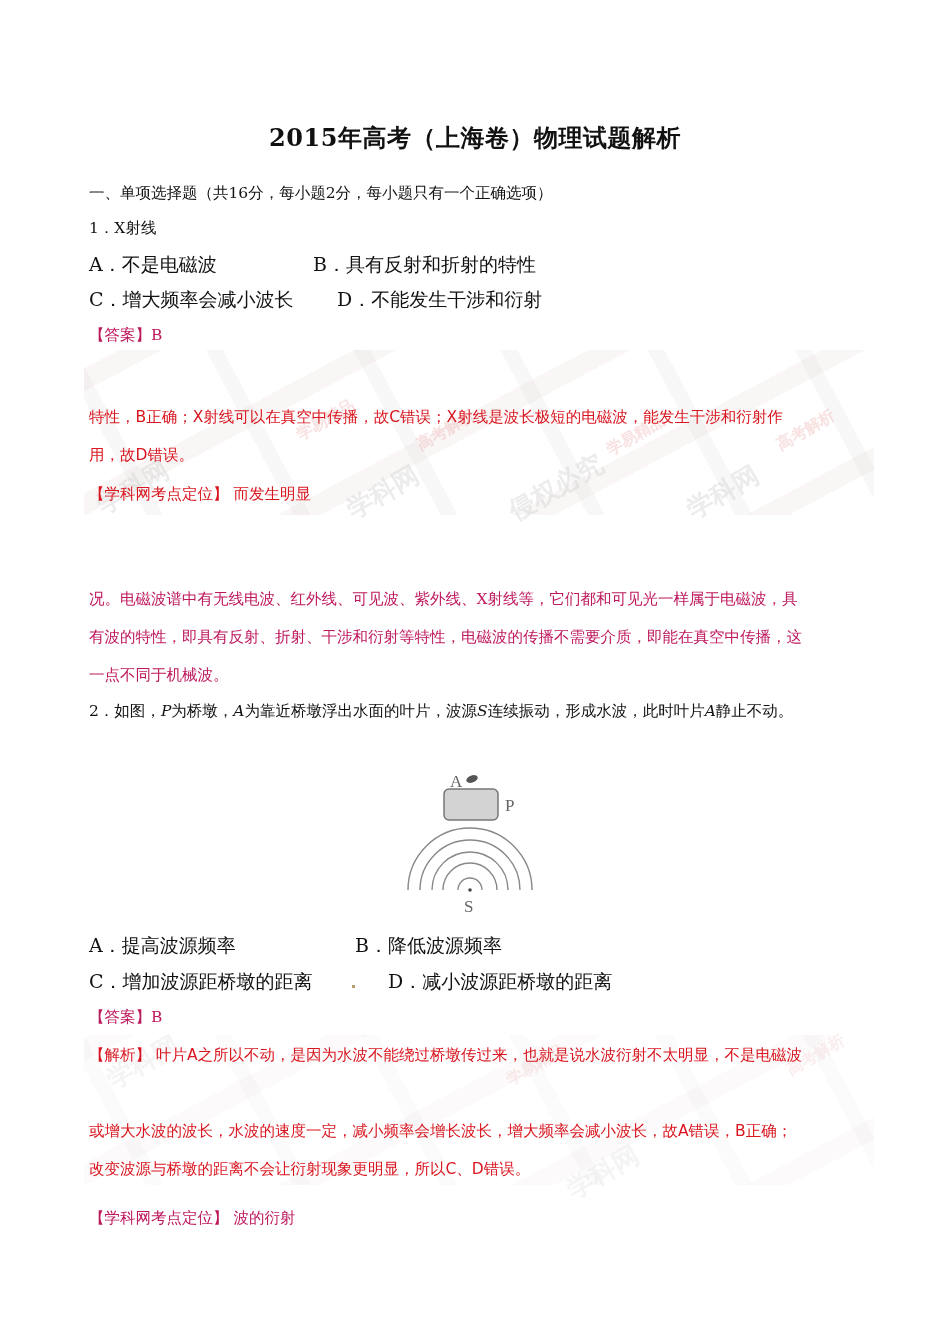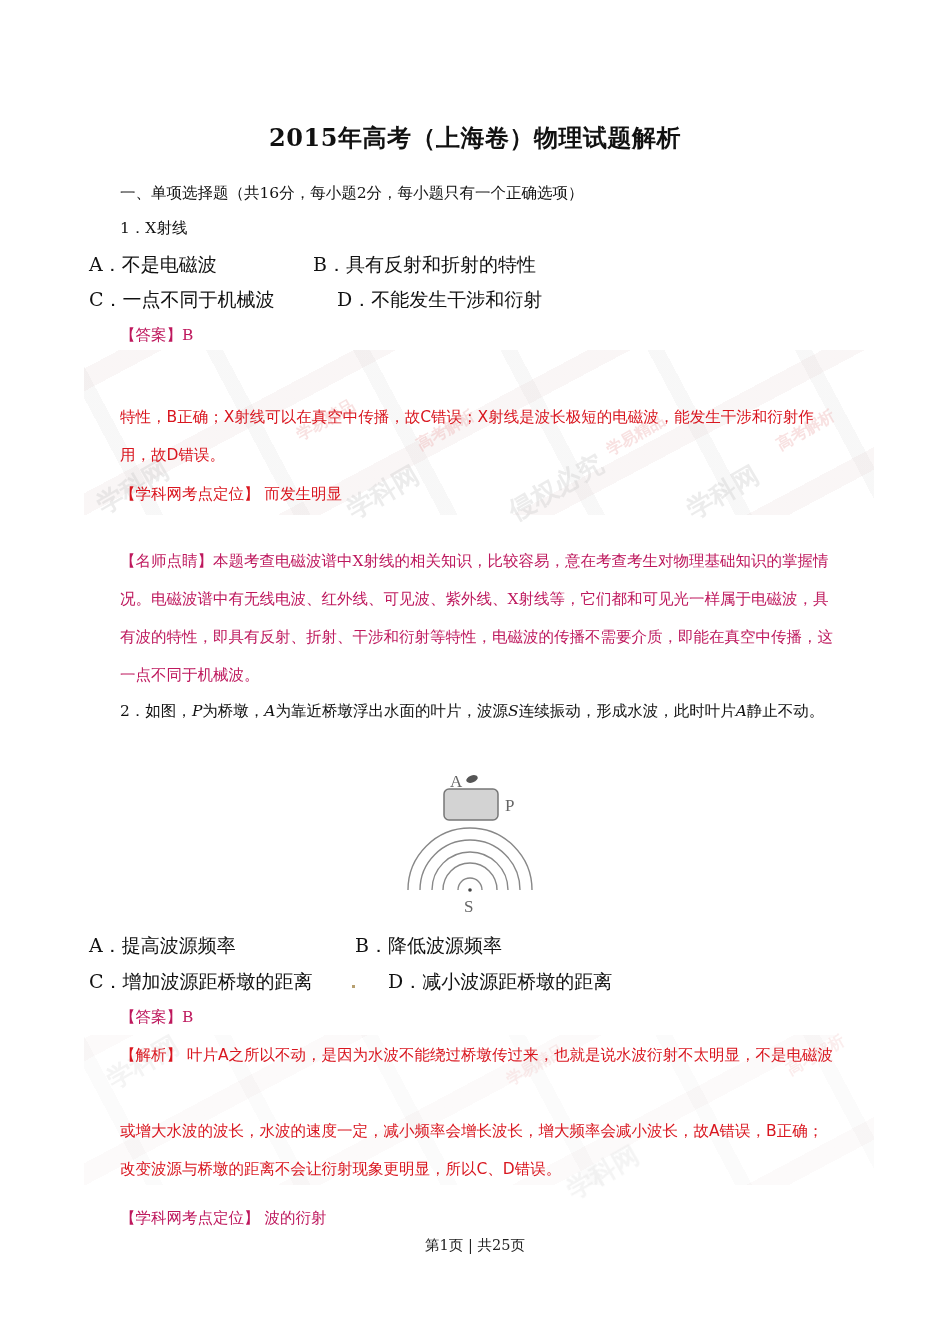--- a/index.html
+++ b/index.html
@@ -1,21 +1,21 @@
 <!DOCTYPE html>
 <html><head>
 <meta charset="utf-8">
 <style>
   html, body { margin: 0; padding: 0; background: #ffffff; }
   body { width: 950px; height: 1344px; position: relative; overflow: hidden;
          font-family: "DejaVu Serif", "Liberation Serif", serif; color: #111; }
   .page { position: absolute; left: 0; top: 0; width: 950px; height: 1344px; }
   .title { position: absolute; top: 122px; left: 0; width: 950px; text-align: center;
            font-size: 24px; font-weight: bold; letter-spacing: 0.5px; }
-  .line { position: absolute; left: 89px; font-size: 15.5px; white-space: nowrap; line-height: 22px; margin-left: 31px; }
+  .line { position: absolute; left: 89px; font-size: 15.5px; white-space: nowrap; line-height: 22px; }
   .red { color: #be185d; }
   .red-img { color: #d9161f; font-family: "DejaVu Sans", "Liberation Sans", sans-serif; font-size: 15.5px; }
   .opt { position: absolute; font-size: 19px; white-space: nowrap; line-height: 22px; }
   .wm-band { position: absolute; left: 84px; width: 790px;
              background:
                repeating-linear-gradient(-28deg, rgba(230,200,200,0.0) 0 40px, rgba(225,205,205,0.18) 40px 60px, rgba(230,200,200,0.0) 60px 110px),
                repeating-linear-gradient(62deg, rgba(210,210,210,0.0) 0 55px, rgba(205,205,205,0.15) 55px 70px, rgba(210,210,210,0.0) 70px 130px);
   }
   .wm-text { position: absolute; font-family: "DejaVu Sans", sans-serif; font-weight: bold;
              color: rgba(200,200,200,0.35); transform: rotate(-30deg); font-size: 26px; white-space: nowrap; }
@@ -30,41 +30,40 @@
 
 <div class="page">
 
   <div class="title">2015年高考（上海卷）物理试题解析</div>
 
   <div class="line" style="top:182px">一、单项选择题（共16分，每小题2分，每小题只有一个正确选项）</div>
 
   <div class="line" style="top:217px">1．X射线</div>
   <div class="opt" style="left:89px;top:253px">A．不是电磁波</div>
   <div class="opt" style="left:313px;top:253px">B．具有反射和折射的特性</div>
-  <div class="opt" style="left:89px;top:288px">C．一点不同于机械波</div>
+  <div class="opt" style="left:89px;top:288px">C．增大频率会减小波长</div>
   <div class="opt" style="left:337px;top:288px">D．不能发生干涉和衍射</div>
 
   <div class="line red" style="top:324px">【答案】B</div>
 
   <div class="wm-band" style="top:350px;height:165px">
     <span class="wm-text" style="left:10px;top:120px">学科网</span>
     <span class="wm-text pink" style="left:210px;top:60px">学易精品</span>
     <span class="wm-text" style="left:260px;top:125px">学科网</span>
     <span class="wm-text pink" style="left:330px;top:70px">高考解析</span>
     <span class="wm-text" style="left:420px;top:120px">侵权必究</span>
     <span class="wm-text pink" style="left:520px;top:75px">学易精品</span>
     <span class="wm-text" style="left:600px;top:125px">学科网</span>
     <span class="wm-text pink" style="left:690px;top:70px">高考解析</span>
   </div>
 
   <div class="line red-img" style="top:406px">特性，B正确；X射线可以在真空中传播，故C错误；X射线是波长极短的电磁波，能发生干涉和衍射作</div>
   <div class="line red-img" style="top:444px">用，故D错误。</div>
   <div class="line red-img" style="top:483px">【学科网考点定位】 而发生明显</div>
 
-  <div class="line red" style="top:550px">【名师点睛】本题考查电磁波谱中X射线的相关知识，比较容易，意在考查考生对物理基础知识的掌握情</div>
   <div class="line red" style="top:588px">况。电磁波谱中有无线电波、红外线、可见波、紫外线、X射线等，它们都和可见光一样属于电磁波，具</div>
   <div class="line red" style="top:626px">有波的特性，即具有反射、折射、干涉和衍射等特性，电磁波的传播不需要介质，即能在真空中传播，这</div>
   <div class="line red" style="top:664px">一点不同于机械波。</div>
 
   <div class="line" style="top:700px">
     <span>2．如图，</span><i class="var">P</i><span>为桥墩，</span><i class="var">A</i><span>为靠近桥墩浮出水面的叶片，波源</span><i class="var">S</i><span>连续振动，形成水波，此时叶片</span><i class="var">A</i><span>静止不动。</span>
   </div>
 
   <div class="figure">
     <svg width="200" height="155" viewBox="0 0 200 155">
@@ -98,14 +97,13 @@
     <span class="wm-text" style="left:480px;top:120px">学科网</span>
     <span class="wm-text pink" style="left:700px;top:10px">高考解析</span>
   </div>
 
   <div class="line red-img" style="top:1044px">【解析】 叶片A之所以不动，是因为水波不能绕过桥墩传过来，也就是说水波衍射不太明显，不是电磁波</div>
   <div class="line red-img" style="top:1158px">改变波源与桥墩的距离不会让衍射现象更明显，所以C、D错误。</div>
   <div class="line red-img" style="top:1120px">或增大水波的波长，水波的速度一定，减小频率会增长波长，增大频率会减小波长，故A错误，B正确；</div>
 
   <div class="line red" style="top:1207px">【学科网考点定位】 波的衍射</div>
 
-  <div class="footer">第1页 | 共25页</div>
 </div>
 
 </body></html>

